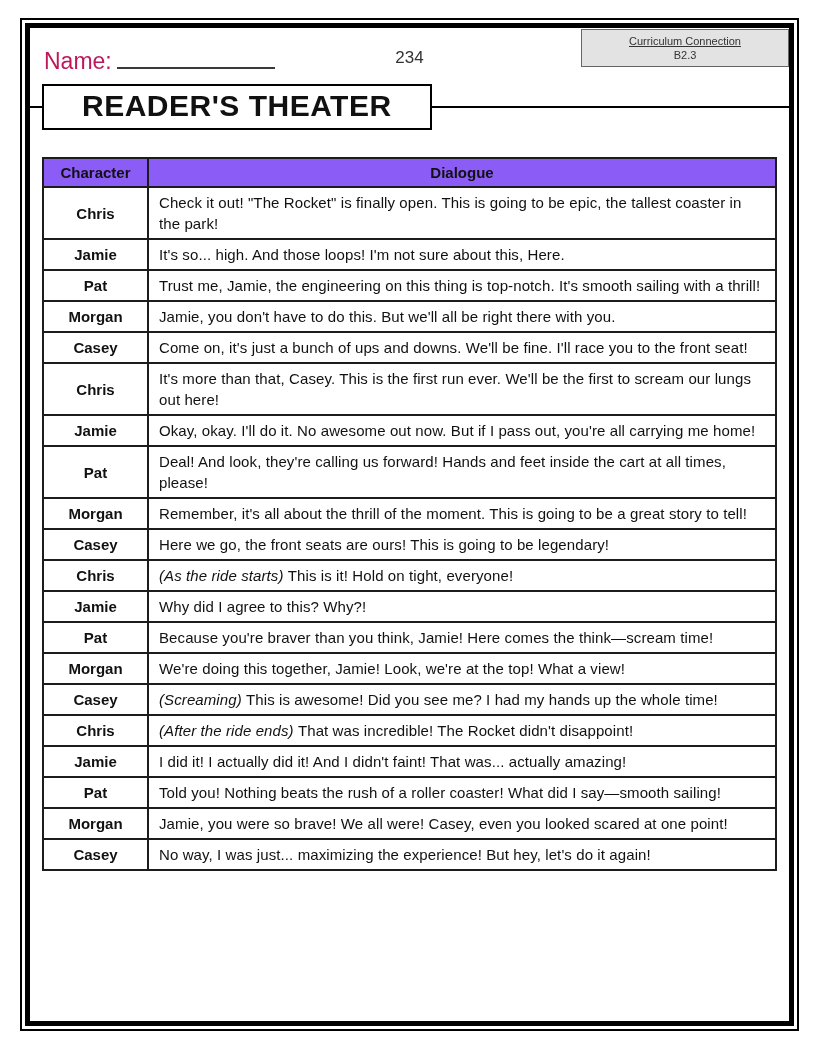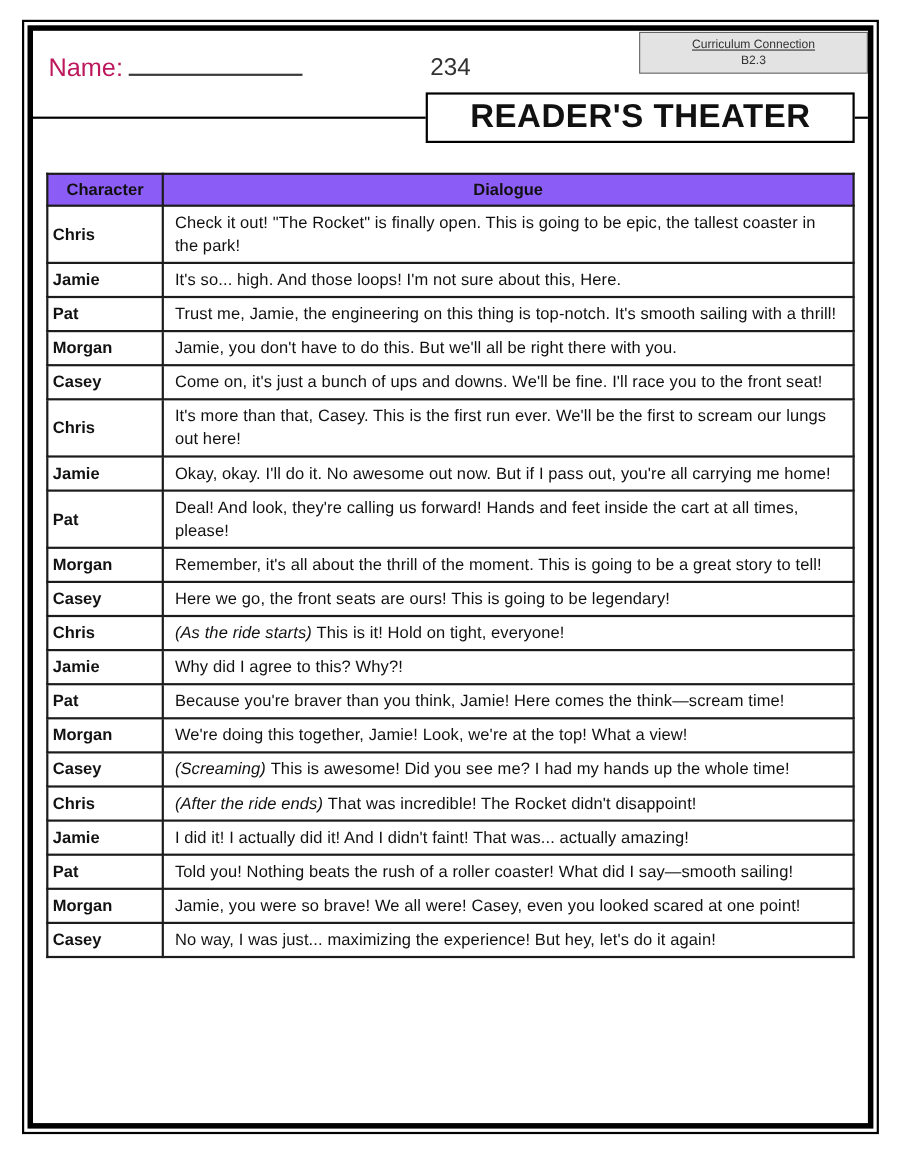--- a/index.html
+++ b/index.html
@@ -12,42 +12,42 @@
   .frame-inner { width: 100%; height: 100%; border: 5px solid #000;
     position: relative; padding: 0 12px; }
 
   
   .top-row { position: relative; height: 30px; }
   .name-wrap { position: absolute; left: 2px; top: 20px; font-size: 23px; color: #be185d;
     white-space: nowrap; }
   .name-line { display: inline-block; width: 158px; border-bottom: 2px solid #3a3a3a;
     height: 14px; margin-left: 5px; }
   .page-number { position: absolute; left: 50%; transform: translateX(-50%); top: 20px;
-    font-size: 22px; color: #333; }
+    font-size: 17px; color: #333; }
   .curriculum-box { position: absolute; right: -12px; top: 1px; width: 208px;
     background: #e3e3e3; border: 1px solid #666; text-align: center;
     font-size: 11px; color: #333; padding: 4px 2px; line-height: 14px; }
   .curriculum-title { text-decoration: underline; }
 
   
-  .title-row { position: relative; margin-top: 26px; height: 46px; text-align: right; }
+  .title-row { position: relative; margin-top: 26px; height: 46px; text-align: left; }
   .title-line { position: absolute; left: -12px; right: -12px; top: 22px;
     border-top: 2px solid #000; }
   .title-box { position: relative; display: inline-block; background: #fff;
     border: 2px solid #000; padding: 3px 38px 5px 38px; font-size: 30px; font-weight: bold;
     letter-spacing: 0.5px; z-index: 1; }
 
   
   .rt-table { width: 100%; border-collapse: collapse; margin-top: 27px;
     table-layout: fixed; }
   .rt-table th, .rt-table td { border: 2px solid #1c1c1c; }
   .rt-table th { background: #8b5cf6; font-size: 15px; font-weight: bold;
     padding: 5px 4px; color: #111; }
   .char-col { width: 105px; }
-  .char-cell { font-weight: bold; text-align: left; font-size: 15px;
+  .char-cell { font-weight: bold; text-align: center; font-size: 15px;
     padding: 4px; vertical-align: middle; margin-left: 33px; }
   .dialogue-cell { font-size: 15px; line-height: 21px; padding: 4px 10px;
     vertical-align: middle; letter-spacing: 0.1px; }
   .dialogue-cell em { }
 
   
   .footer { position: absolute; left: 30px; right: 30px; top: 1066px;
     display: flex; justify-content: flex-start; font-size: 13px; color: #8a8a8a; }
 </style>
 </head>

